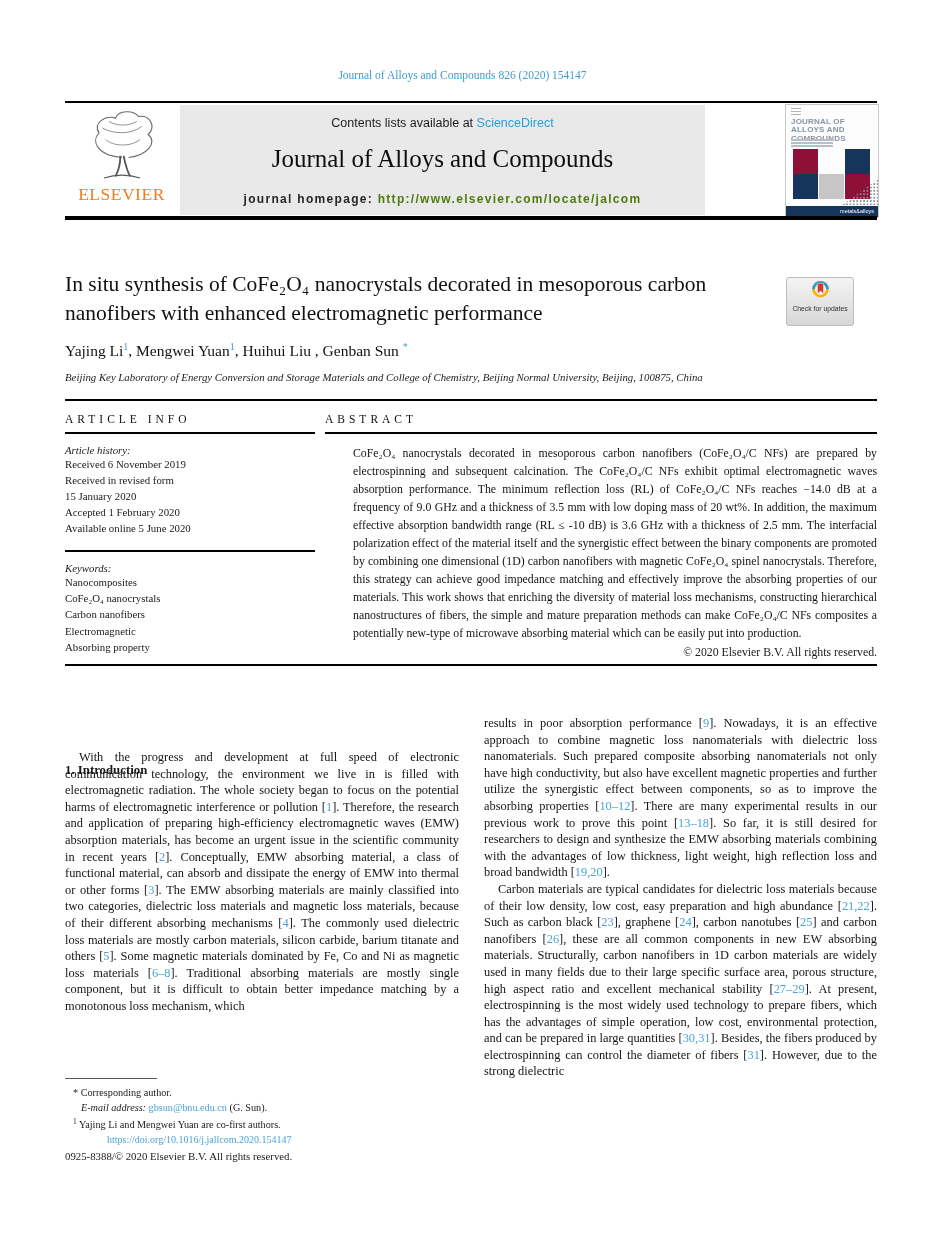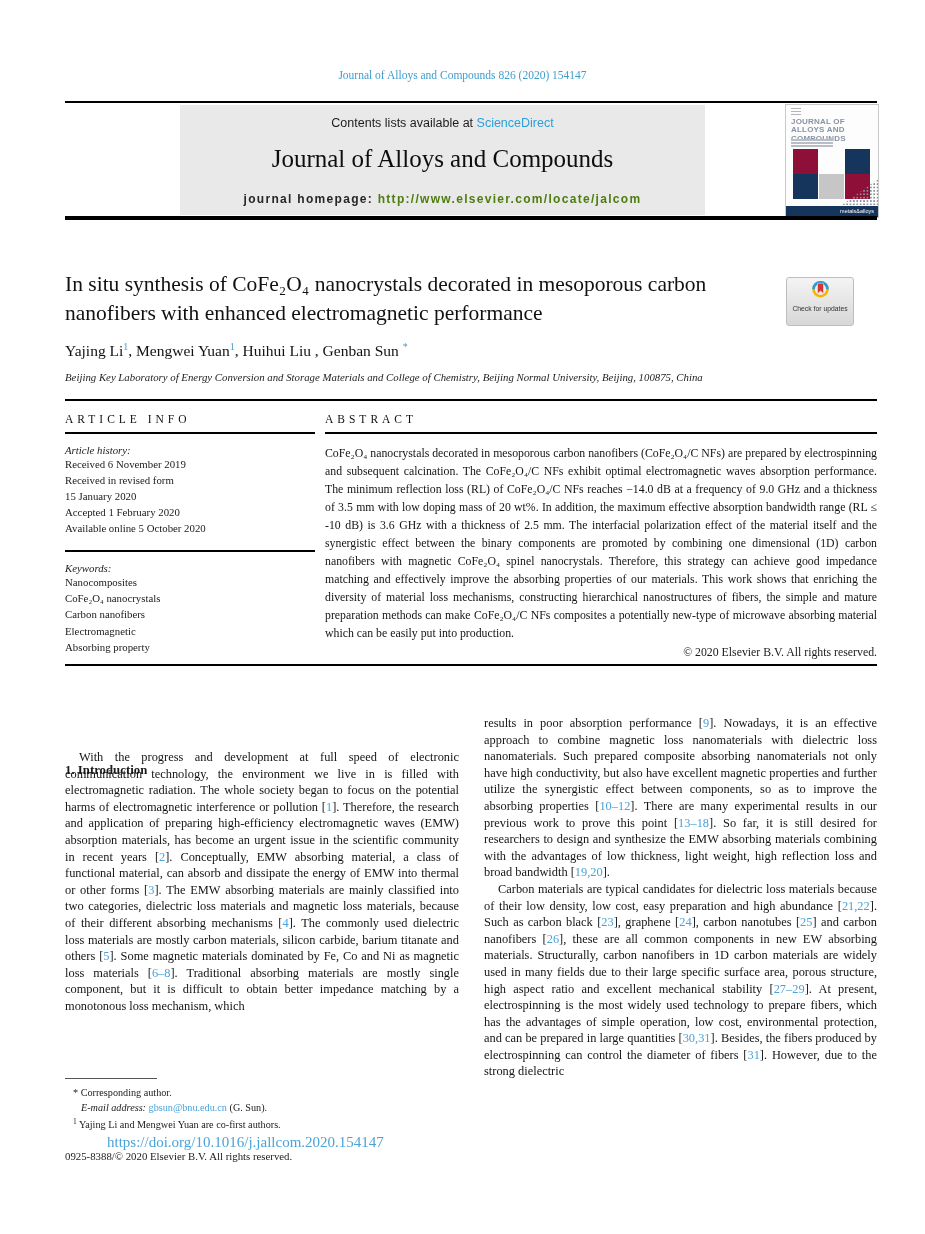--- a/index.html
+++ b/index.html
@@ -66,53 +66,69 @@
 
   
   .info-col { position:absolute; top:413px; left:65px; width:250px; }
   .sec-head { font-size:11.5px; letter-spacing:4px; color:#111; }
   .thin { height:1.5px; background:#000; margin-top:7px; }
   .hist-label, .kw-label { font-style:italic; font-size:10.8px; margin-top:10px; }
   .hist-line, .kw-line { font-size:10.8px; line-height:1.5; }
   .kw-rule { height:1.5px; background:#000; margin-top:14px; }
 
   .abs-col { position:absolute; top:413px; left:325px; width:552px; }
-  .abs-text { margin-top:10px; font-size:11.8px; line-height:1.53; text-align:justify; color:#141414; }
+  .abs-text { margin-top:10px; font-size:11.8px; line-height:1.53; text-align:justify; color:#141414;margin-left:28px; }
   .abs-copy { margin-top:3px; text-align:right; font-size:11.8px; }
 
   
   .intro-h { position:absolute; top:715px; left:65px; font-size:12.8px; font-weight:bold;margin-top:48px; }
   .bodycol { font-size:12.4px; line-height:16.6px; text-align:justify; color:#141414; }
   .col1 { position:absolute; top:749px; left:65px; width:394px; }
   .col2 { position:absolute; top:715px; left:484px; width:393px; }
   .bodycol p { margin:0; }
   .indent { text-indent:14px; }
   .cite { color:#4aa3d8; }
 
   
   .fn-divider { position:absolute; top:1078px; left:65px; width:92px; height:1px; background:#555; }
   .footnotes { position:absolute; top:1085px; left:65px; width:410px; font-size:10.2px; line-height:1.5; color:#1a1a1a; }
   .footnotes .l1 { padding-left:8px; }
   .footnotes .l2 { padding-left:16px; }
   .footnotes .em { font-style:italic; }
   .blue { color:#4aa3d8; }
   .footnotes sup { font-size:7.5px; }
-  .doi { position:absolute; top:1134px; left:65px; font-size:15px; color:#4aa3d8;padding-left:42px; }
+  .doi { position:absolute; top:1134px; left:65px; font-size:10px; color:#4aa3d8;padding-left:42px; }
   .issn { position:absolute; top:1150px; left:65px; font-size:10.8px; color:#1a1a1a; }
 </style>
 </head>
 <body>
 
 <div class="page">
 
   <div class="citation">Journal of Alloys and Compounds 826 (2020) 154147</div>
 
   <div class="rule rule-top"></div>
 
   <div class="banner">
+    <div class="logo">
+      <svg viewBox="0 0 100 96">
+        <g fill="none" stroke="#6b6b6b" stroke-width="1.4">
+          <path d="M50,62 C20,60 12,42 22,32 C14,20 30,10 42,14 C46,4 64,4 70,12 C84,10 92,24 82,34 C94,44 80,60 58,62"></path>
+          <path d="M30,40 C38,48 60,50 72,40" stroke-width="0.9"></path>
+          <path d="M26,26 C40,34 62,34 74,24" stroke-width="0.9"></path>
+          <path d="M34,18 C44,24 58,24 68,18" stroke-width="0.9"></path>
+        </g>
+        <g stroke="#555" stroke-width="2.2" fill="none">
+          <path d="M48,60 C48,70 46,78 42,85"></path>
+          <path d="M52,60 C54,70 56,78 60,85"></path>
+        </g>
+        <path d="M28,87 Q50,80 72,87" stroke="#555" stroke-width="1.3" fill="none"></path>
+      </svg>
+      <div class="wordmark">ELSEVIER</div>
+    </div>
 
     <div class="mid">
       <div class="contents-line"><span>Contents lists available at </span><span class="sciencedirect">ScienceDirect</span></div>
       <div class="jtitle">Journal of Alloys and Compounds</div>
       <div class="homepage"><span>journal homepage: </span><span class="url">http://www.elsevier.com/locate/jalcom</span></div>
     </div>
 
     <div class="cover">
       <div class="cover-top-deco"></div>
       <div class="cover-title">JOURNAL OF ALLOYS AND COMPOUNDS</div>
@@ -155,21 +171,21 @@
   <div class="rule rule-info-top"></div>
 
   <div class="info-col">
     <div class="sec-head">ARTICLE INFO</div>
     <div class="thin"></div>
     <div class="hist-label">Article history:</div>
     <div class="hist-line">Received 6 November 2019</div>
     <div class="hist-line">Received in revised form</div>
     <div class="hist-line">15 January 2020</div>
     <div class="hist-line">Accepted 1 February 2020</div>
-    <div class="hist-line">Available online 5 October 2020</div>
+    <div class="hist-line">Available online 5 June 2020</div>
     <div class="kw-rule"></div>
     <div class="kw-label">Keywords:</div>
     <div class="kw-line">Nanocomposites</div>
     <div class="kw-line">CoFe₂O₄ nanocrystals</div>
     <div class="kw-line">Carbon nanofibers</div>
     <div class="kw-line">Electromagnetic</div>
     <div class="kw-line">Absorbing property</div>
   </div>
 
   <div class="abs-col">

